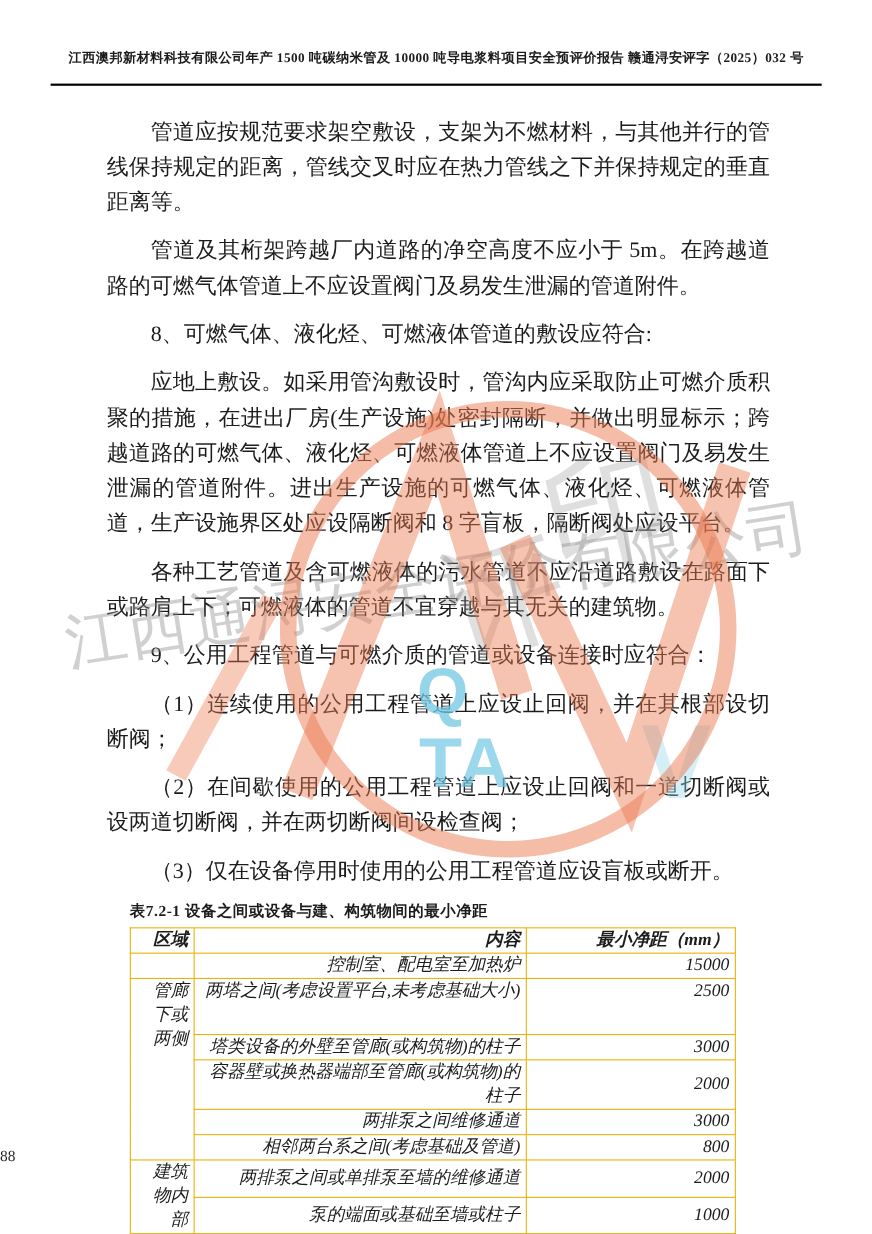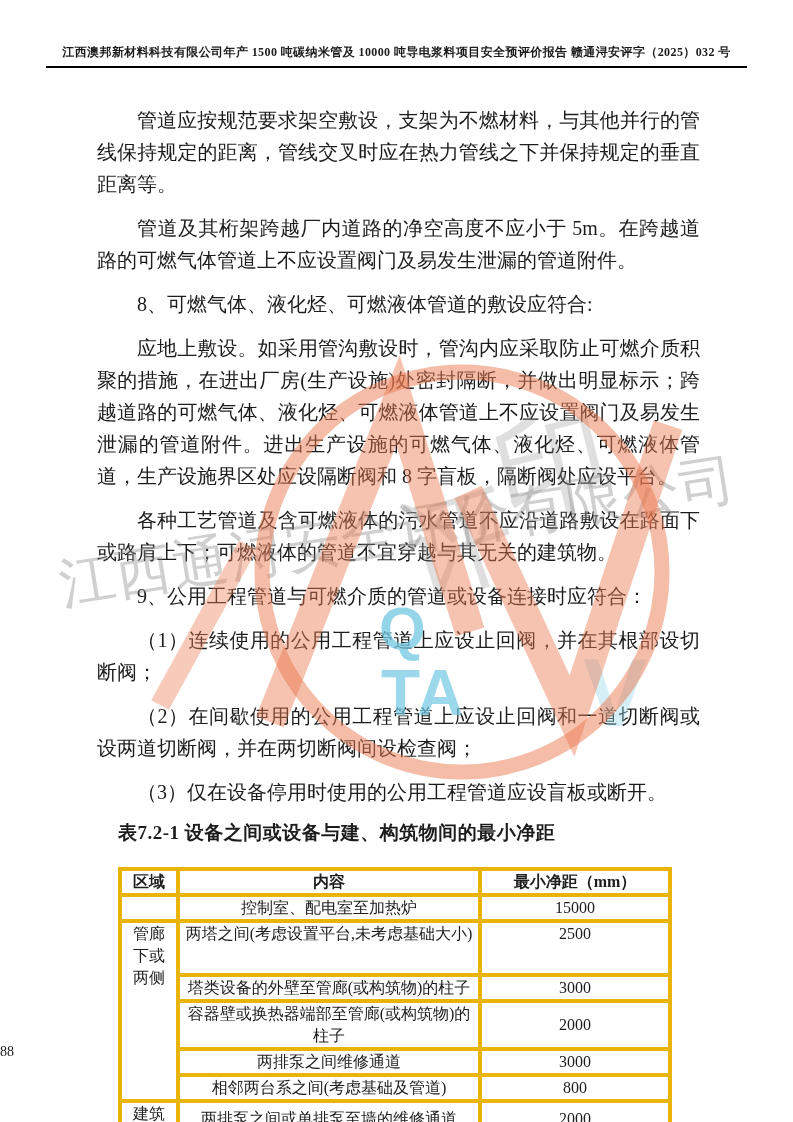--- a/index.html
+++ b/index.html
@@ -3,36 +3,36 @@
 <meta charset="utf-8">
 <style>
   html,body{margin:0;padding:0;}
   body{
     width:793px;height:1122px;position:relative;background:#ffffff;overflow:hidden;
     font-family:"Liberation Serif","DejaVu Serif",serif;color:#1c1c1c;
   }
   .page-header{
     position:absolute;left:46px;right:46px;top:44px;z-index:1;
     text-align:center;font-size:12px;font-weight:700;letter-spacing:0.4px;
-    white-space:nowrap;border-bottom:2px solid #000;padding-bottom:5px;
+    white-space:nowrap;border-bottom:2px solid #000;padding-bottom:15px;
   }
   .content{position:absolute;left:85px;top:92px;width:627px;z-index:1;}
   .content p{
     margin:12px;font-size:20px;line-height:32px;text-align:justify;text-indent:2em;
   }
   .table-caption{
-    margin:8px 0 21px 33px;font-size:19px;font-weight:700;letter-spacing:0.5px;
+    margin:8px 0 5px 33px;font-size:14px;font-weight:700;letter-spacing:0.5px;
   }
   table.dist{
     border-collapse:collapse;margin-left:33px;width:550px;font-size:16px;
     table-layout:fixed;
   }
   .dist th,.dist td{
-    border:4px solid #eab308;padding:0 5px;line-height:22px;vertical-align:middle;
-    text-align:center;overflow:hidden;
+    border:1px solid #eab308;padding:0 5px;line-height:22px;vertical-align:middle;
+    text-align:right;overflow:hidden;font-style:italic;
   }
   .dist th{font-weight:700;}
   .col-area{width:58px}.col-content{width:302px}.col-value{width:190px}
   tr.tall>td{height:50px;}
   .vtop{vertical-align:top !important;}
   .page-number{
     position:absolute;top:1044px;left:0;width:100%;text-align:left;
     font-size:14px;z-index:1;
   }
   

